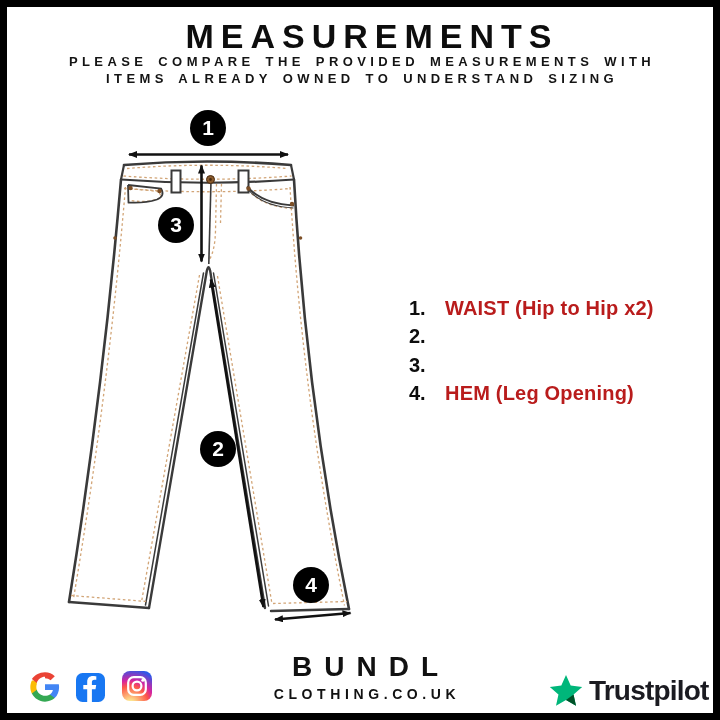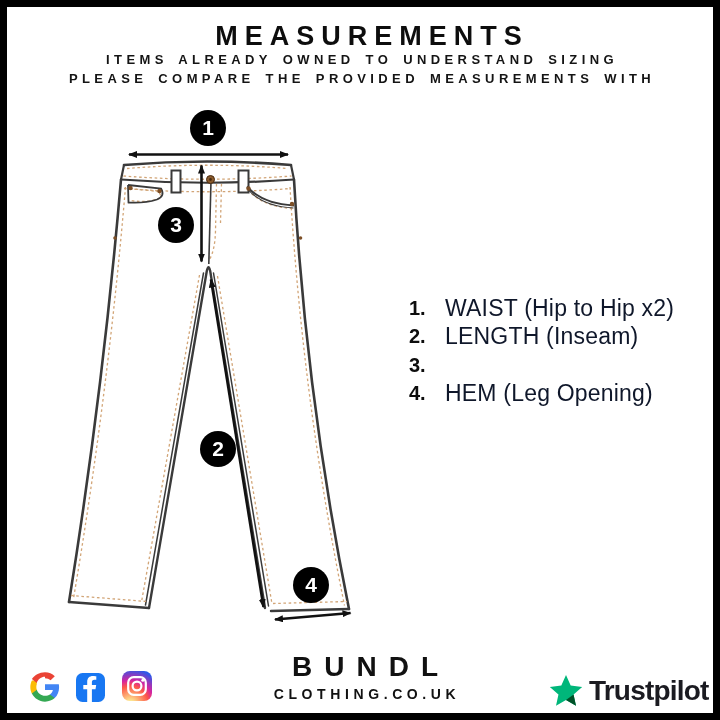--- a/index.html
+++ b/index.html
@@ -6,21 +6,21 @@
   html,body { background:#e8e8e8; }
   .page {
     position:relative; width:720px; height:720px;
     background:#ffffff; border:7px solid #000;
     font-family:"Liberation Sans", sans-serif;
     overflow:hidden;
   }
   
   .hdr { position:absolute; left:0; right:0; top:14px; text-align:center; }
   .hdr h1 {
-    font-size:27px; font-weight:bold; letter-spacing:7px; text-indent:7px;
+    font-size:34px; font-weight:bold; letter-spacing:7px; text-indent:7px;
     color:#0d0d0d; line-height:30px;margin-left:17px;
   }
   .hdr .sub {
     font-size:13px; font-weight:bold; letter-spacing:4.4px; word-spacing:3px;
     color:#141414; line-height:17px; text-indent:4px;
   }
   .hdr .sub.first { margin-top:2px; }
   
   .jeans-svg { position:absolute; left:0; top:0; width:720px; height:720px; }
   
@@ -30,21 +30,21 @@
     font-size:21px; font-weight:600; z-index:3;
   }
   .m1 { left:183px; top:103px; }
   .m2 { left:193px; top:424px; }
   .m3 { left:151px; top:200px; }
   .m4 { left:286px; top:560px; }
   
   .legend { position:absolute; left:402px; top:287px; list-style:none; z-index:2; }
   .legend li { display:flex; height:28.5px; align-items:center; }
   .legend .num { width:36px; font-size:20px; font-weight:bold; color:#0d0d0d; }
-  .legend .lab { font-size:23px; font-weight:normal; color:#0f172a; letter-spacing:0.2px; white-space:nowrap; }
+  .legend .lab { font-size:20px; font-weight:bold; color:#b91c1c; letter-spacing:0.2px; white-space:nowrap; }
   
   .g-icon  { position:absolute; left:22px;  top:664px; width:32px; height:32px; }
   .fb-icon { position:absolute; left:69px;  top:666px; width:29px; height:29px; }
   .ig-icon {
     position:absolute; left:115px; top:664px; width:30px; height:30px; border-radius:8px;
     background: radial-gradient(circle at 28% 110%, #fdf497 0%, #fdf497 5%, #fd5949 45%, #d6249f 60%, #285AEB 90%);
   }
   .brand { position:absolute; left:0; right:0; top:645px; text-align:center; z-index:2;margin-left:10px; }
   .brand .name {
     font-size:28px; font-weight:bold; letter-spacing:12px; text-indent:12px;
@@ -129,37 +129,36 @@
     <g stroke="#111" stroke-width="2.6">
       <line x1="122" y1="147.5" x2="281" y2="147.5" marker-start="url(#arrow)" marker-end="url(#arrow)"></line>
       <line x1="194.5" y1="158.5" x2="194.5" y2="254.5" marker-start="url(#arrow)" marker-end="url(#arrow)"></line>
       <line x1="204" y1="272.5" x2="256.5" y2="600" marker-start="url(#arrow)" marker-end="url(#arrow)"></line>
       <line x1="268" y1="612.5" x2="343.5" y2="606" marker-start="url(#arrow)" marker-end="url(#arrow)"></line>
     </g>
   </svg>
 
   <div class="hdr">
     <h1>MEASUREMENTS</h1>
+    <div class="sub first">PLEASE COMPARE THE PROVIDED MEASUREMENTS WITH</div>
     <div class="sub">ITEMS ALREADY OWNED TO UNDERSTAND SIZING</div>
-    <div class="sub first">PLEASE COMPARE THE PROVIDED MEASUREMENTS WITH</div>
   </div>
 
   <div class="marker m1">1</div>
   <div class="marker m2">2</div>
   <div class="marker m3">3</div>
   <div class="marker m4">4</div>
 
   <ol class="legend">
     <li>
       <span class="num">1.</span>
       <span class="lab">WAIST (Hip to Hip x2)</span>
     </li>
     <li>
       <span class="num">2.</span>
-      <span class="lab">LENGTH (Inseam)</span>
     </li>
     <li>
       <span class="num">3.</span>
     </li>
     <li>
       <span class="num">4.</span>
       <span class="lab">HEM (Leg Opening)</span>
     </li>
   </ol>
 

